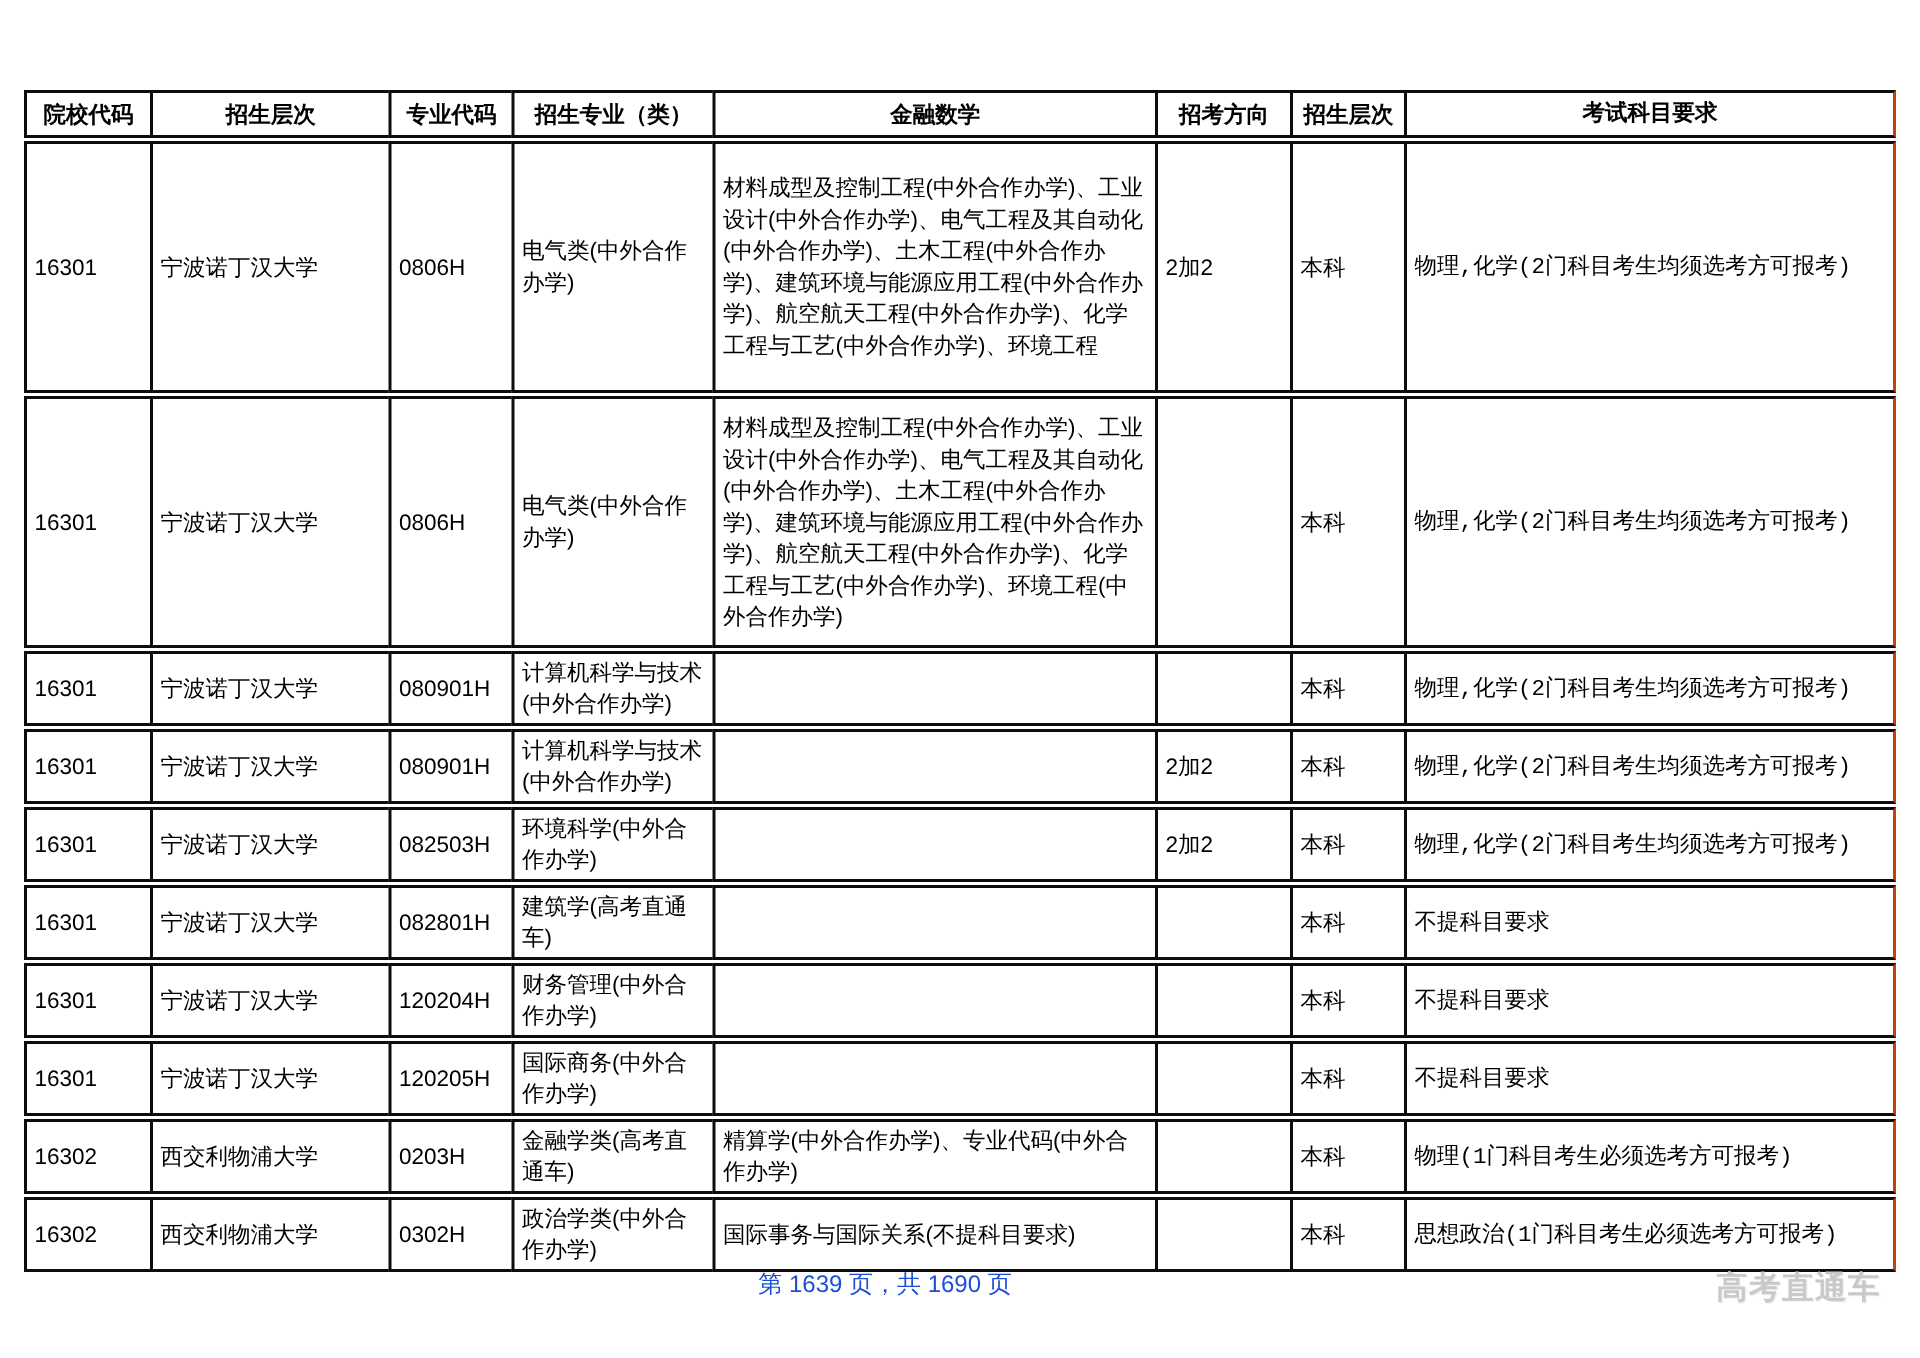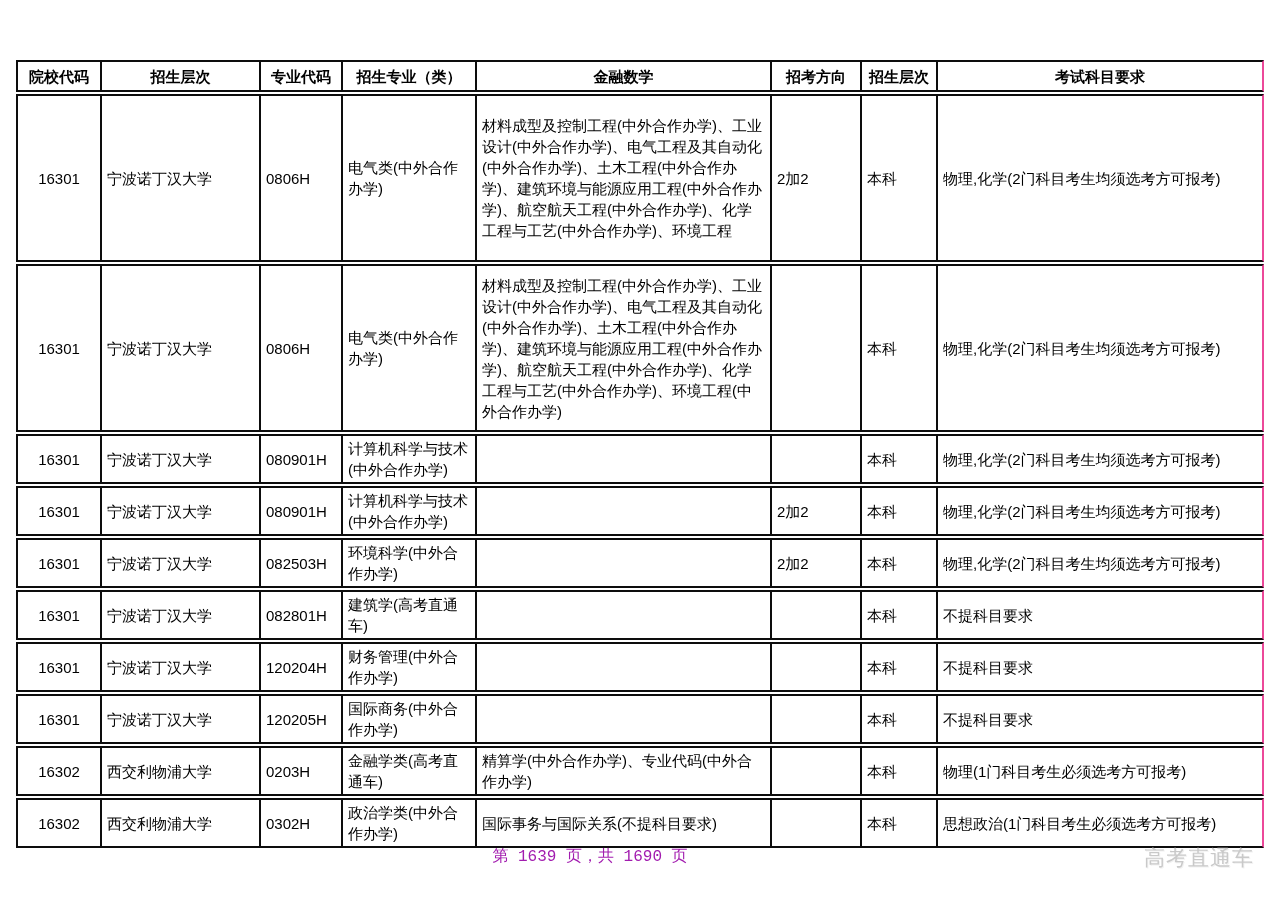--- a/index.html
+++ b/index.html
@@ -23,46 +23,45 @@
   th, td {
     border: 2px solid #0d0d0d;
     border-right: none;
     padding: 2px 5px;
     vertical-align: middle;
     font-size: 15px;
     line-height: 21px;
     word-break: break-all;
     overflow: hidden;
   }
-  th:last-child, td:last-child { border-right: 2px solid #ec4899; }
+  th:last-child, td:last-child { border-right: 2px solid #c2410c; font-family: Liberation Mono, monospace; }
   thead th {
     font-weight: bold;
     text-align: center;
     height: 32px;
     padding: 2px 2px;
   }
   td { text-align: left; }
-  td.c-center { text-align: center; }
+  td.c-center { text-align: left; }
   tbody tr { height: 46px; }
   tbody tr.tall { height: 168px; }
 
   .footer-line {
     position: absolute;
     left: 0; top: 846px;
     width: 1180px;
     text-align: center;
     font-size: 16px;
-    color: #a21caf;
-    font-family: Liberation Mono, monospace;
+    color: #1d4ed8;
   }
   .watermark {
     position: absolute;
     right: 26px; top: 844px;
     font-size: 21px;
-    font-weight: normal;
+    font-weight: bold;
     color: #c9c9c9;
     text-shadow: 1px 1px 0 #f2f2f2;
     letter-spacing: 1px;
   }
 </style>
 </head>
 <body>
 
 <div class="page">
 

